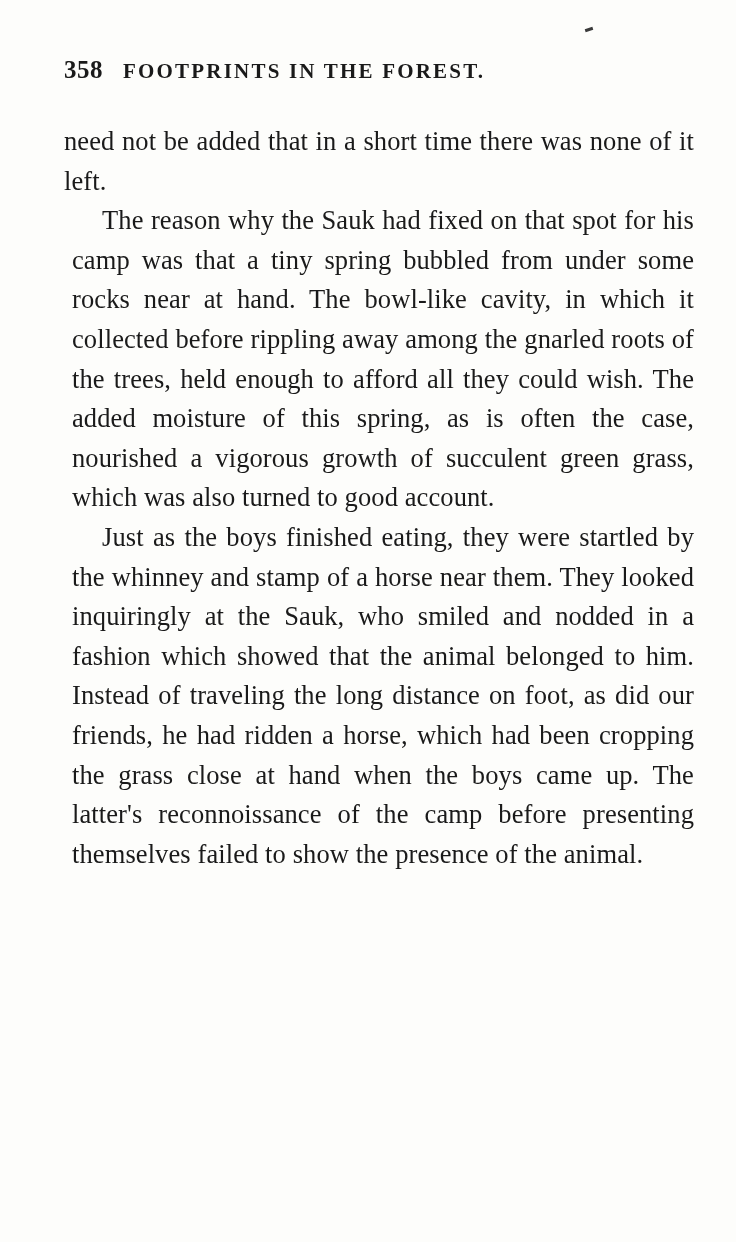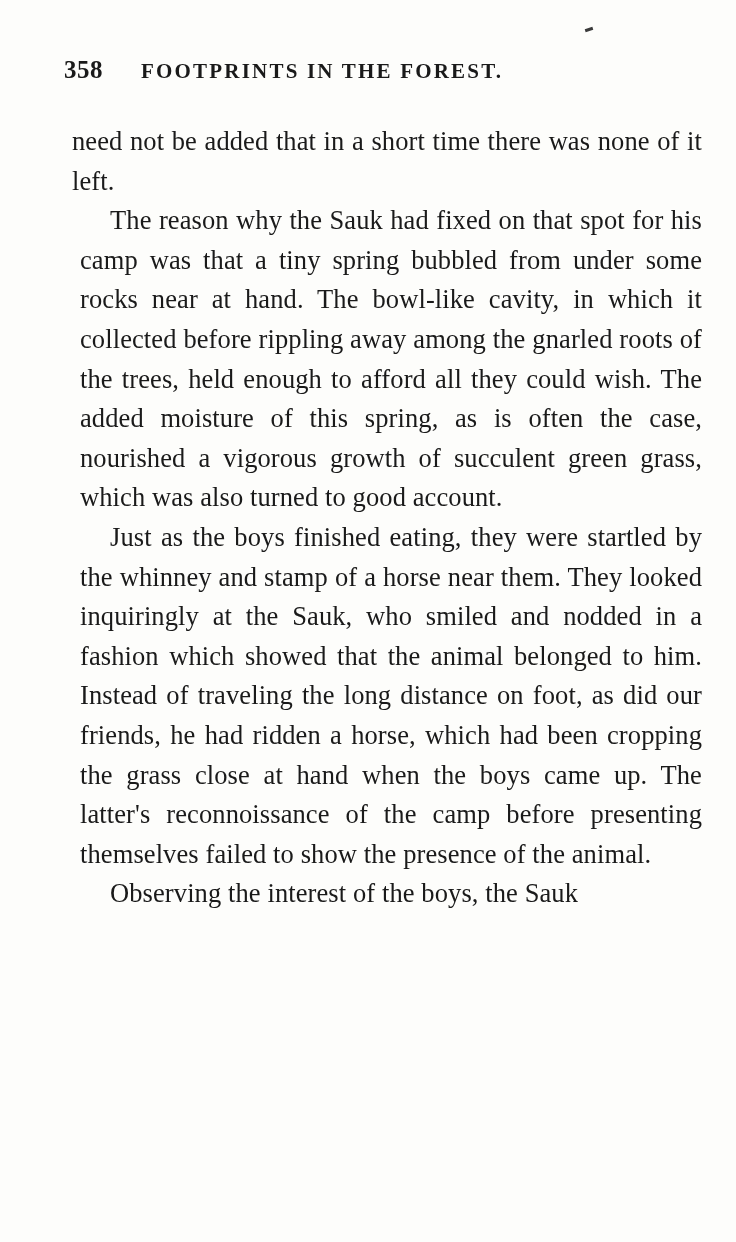--- a/index.html
+++ b/index.html
@@ -33,30 +33,30 @@
     display: flex;
     align-items: baseline;
   }
   .folio {
     font-size: 25px;
     font-weight: 700;
     letter-spacing: 0.5px;
     font-family: "Liberation Serif", serif;
   }
   .running-head {
-    margin-left: 38px;
+    margin-left: 20px;
     font-size: 21px;
     letter-spacing: 2.2px;
     font-family: "Liberation Serif", serif;
     font-weight: 600;
     white-space: nowrap;
   }
   .body-text {
     position: absolute;
-    left: 72px;
+    left: 64px;
     top: 122px;
     width: 630px;
   }
   p.para {
     margin: 0;
     font-size: 26.5px;
     line-height: 39.6px;
     text-align: justify;
     text-justify: inter-word;
     font-family: "Liberation Serif", serif;
@@ -79,16 +79,15 @@
 
   <div class="header">
     <span class="folio">358</span>
     <span class="running-head">FOOTPRINTS IN THE FOREST.</span>
   </div>
 
   <div class="body-text">
     <p class="para">need not be added that in a short time there was none of it left.</p>
     <p class="para indent">The reason why the Sauk had fixed on that spot for his camp was that a tiny spring bubbled from under some rocks near at hand. The bowl-like cavity, in which it collected before rippling away among the gnarled roots of the trees, held enough to afford all they could wish. The added moisture of this spring, as is often the case, nourished a vigorous growth of succulent green grass, which was also turned to good account.</p>
     <p class="para indent">Just as the boys finished eating, they were startled by the whinney and stamp of a horse near them. They looked inquiringly at the Sauk, who smiled and nodded in a fashion which showed that the animal belonged to him. Instead of traveling the long distance on foot, as did our friends, he had ridden a horse, which had been cropping the grass close at hand when the boys came up. The latter's reconnoissance of the camp before presenting themselves failed to show the presence of the animal.</p>
-    <p class="para indent nojust">Observing the interest of the boys, the Sauk</p>
   </div>
 
 </div>
 
 </body></html>

